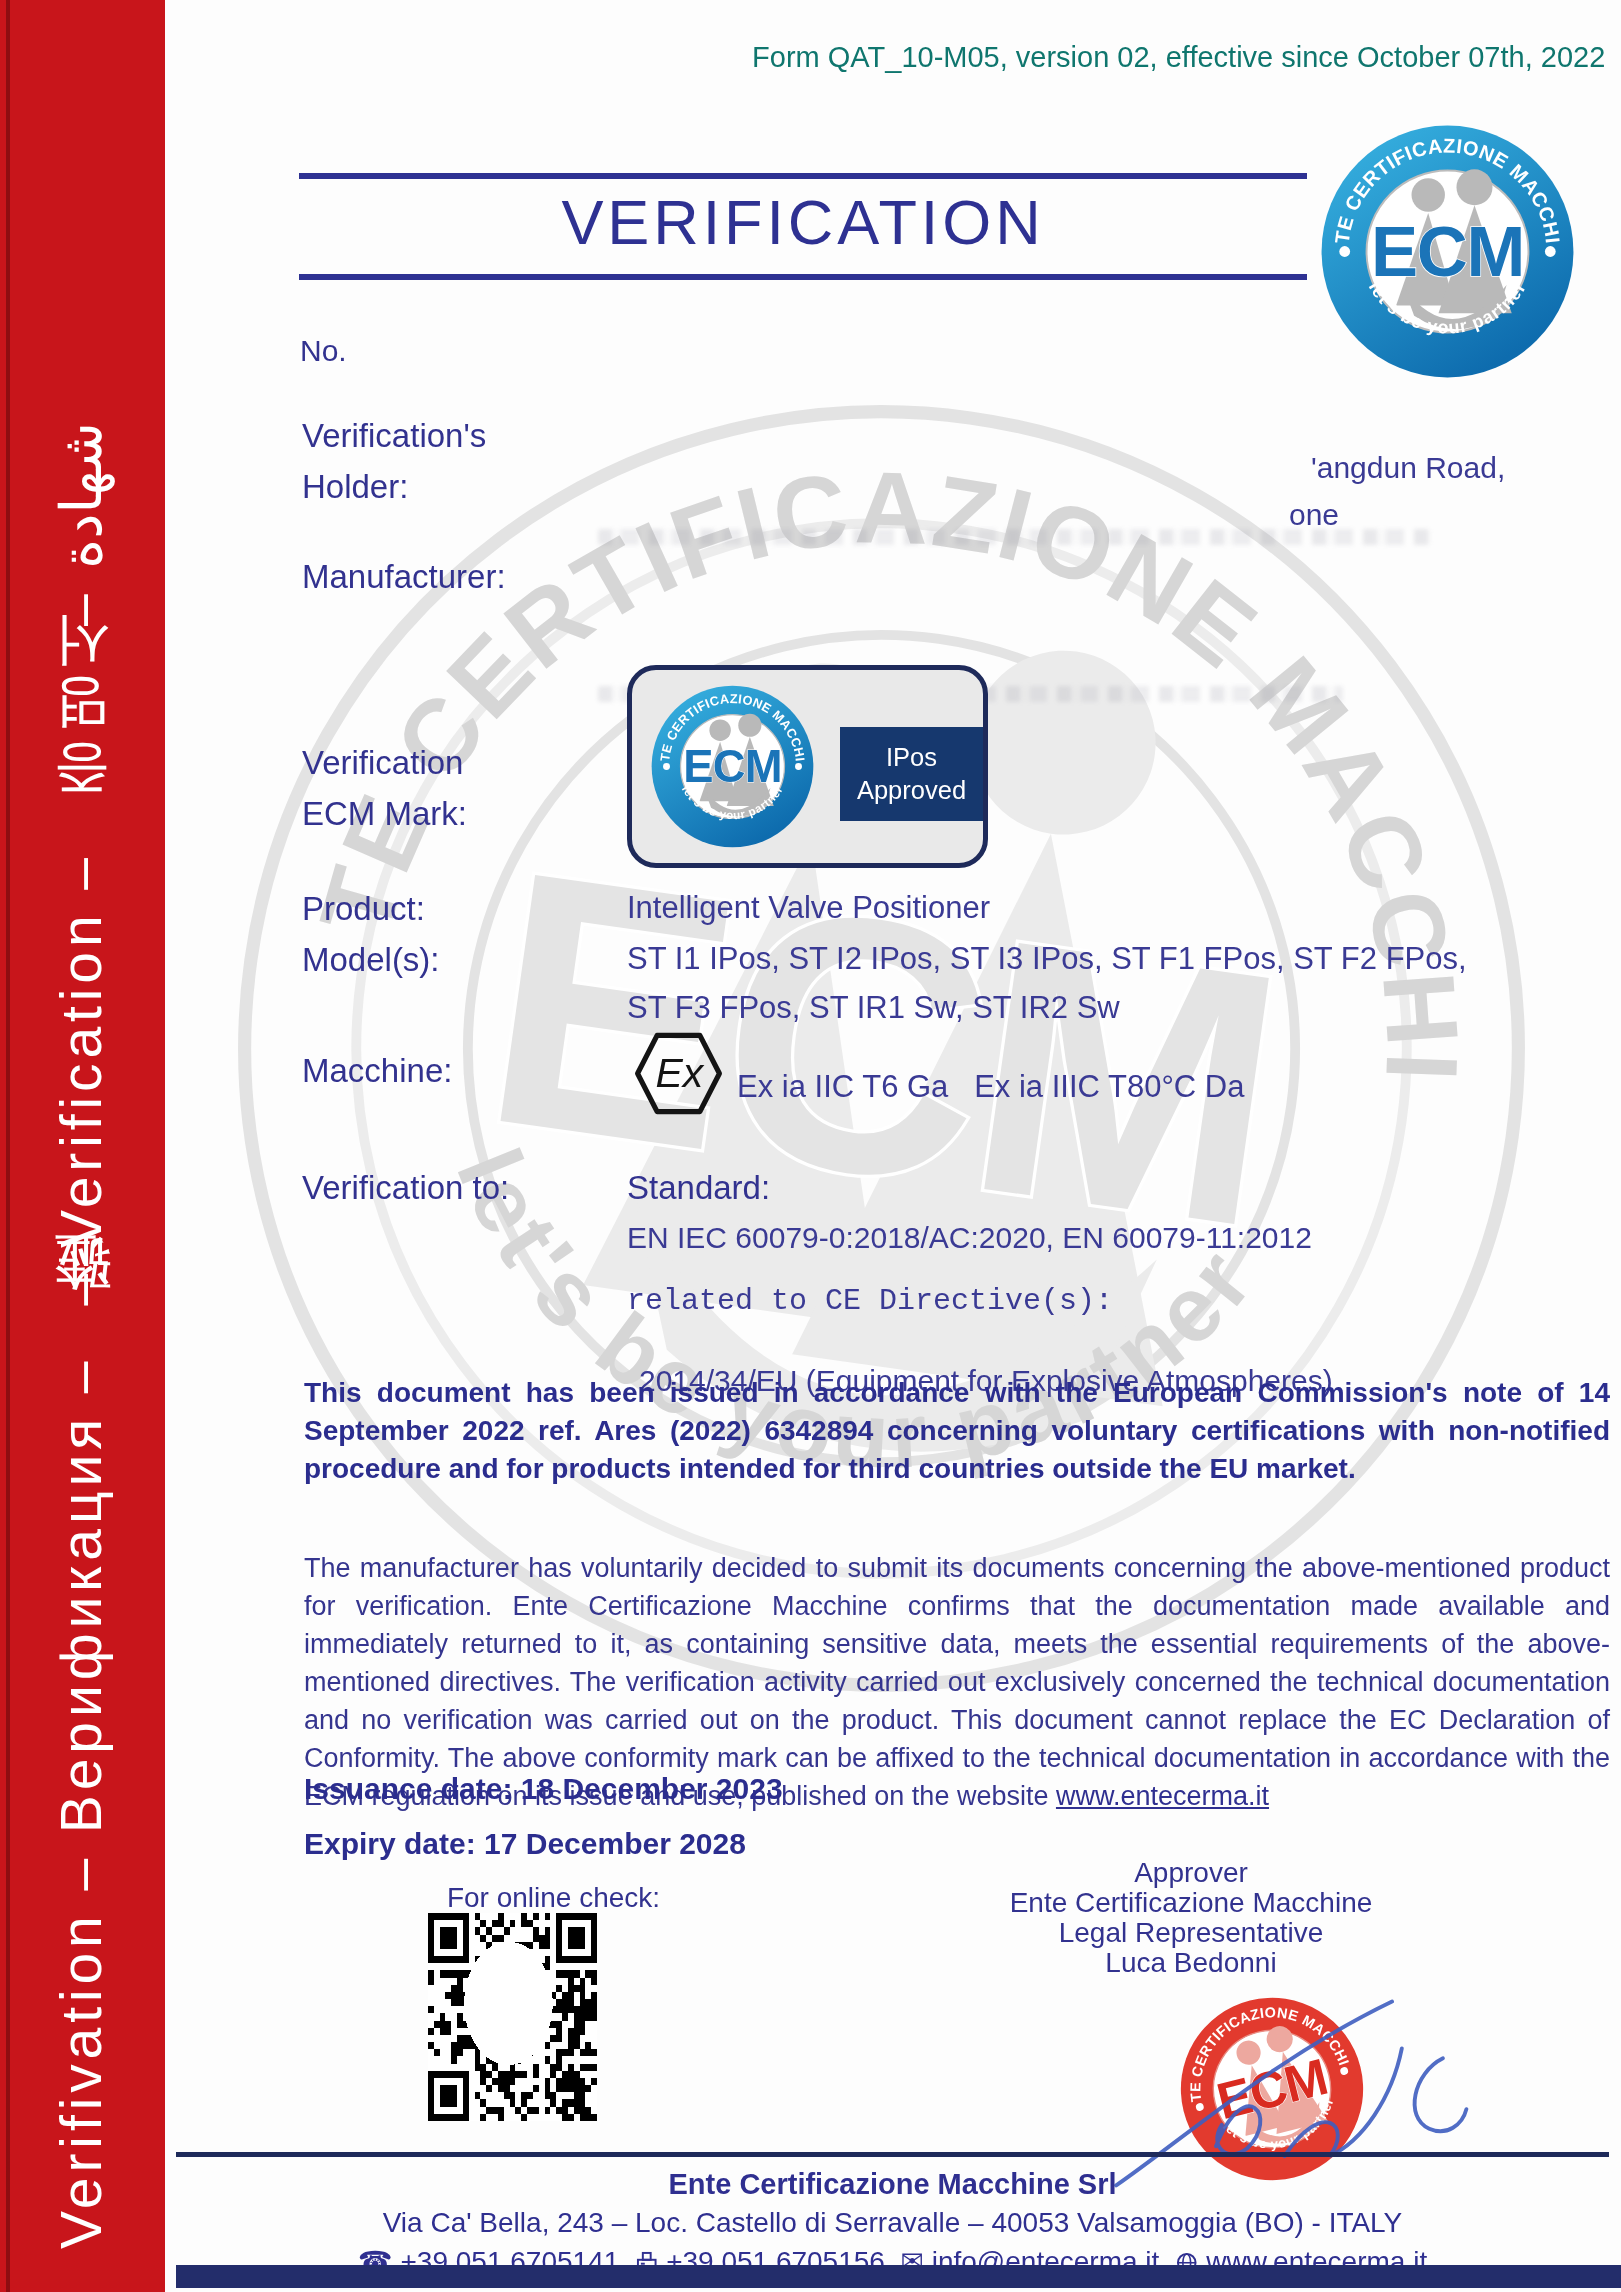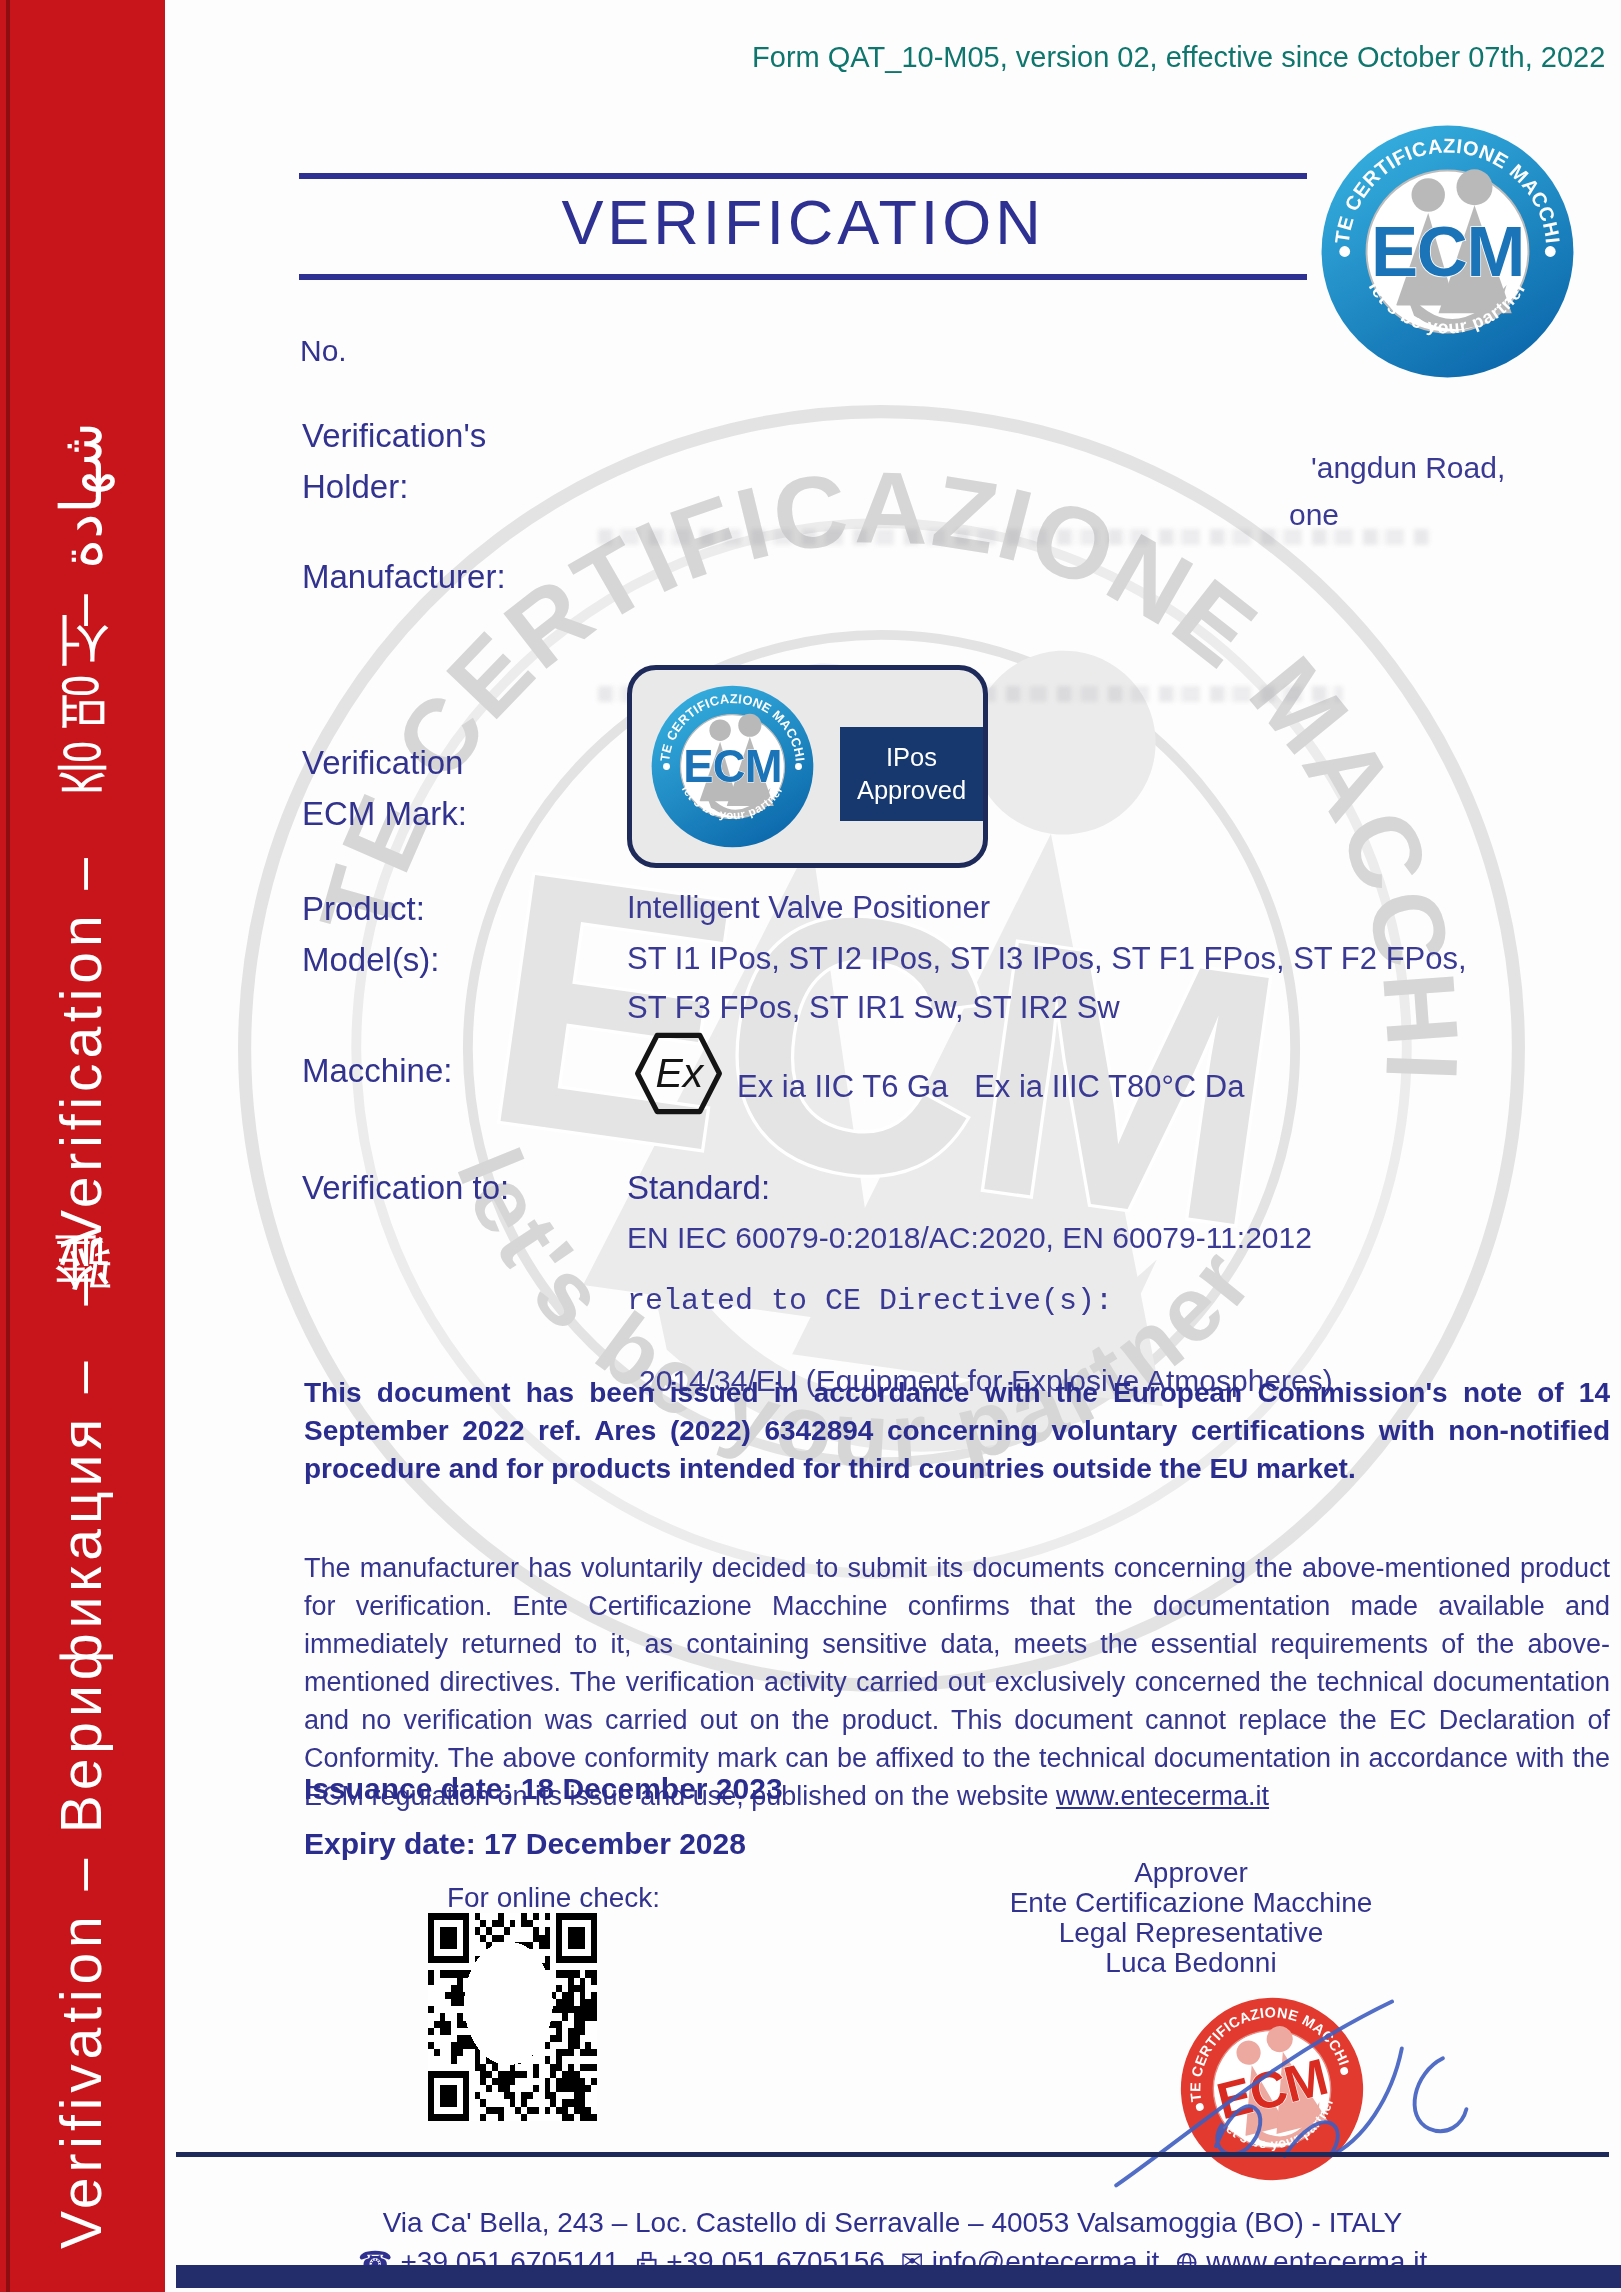--- a/index.html
+++ b/index.html
@@ -517,20 +517,21 @@
   <svg class="abs" style="left:1098px;top:1980px;width:412px;height:225px;" viewBox="0 0 420 230">
     <g fill="none" stroke="#3f5ec0" stroke-width="4" stroke-linecap="round" opacity=".9">
       <path d="M 18,210 C 90,160 180,80 300,22"></path>
       <path d="M 120,170 C 150,95 185,140 152,172 C 132,188 112,170 126,148"></path>
       <path d="M 190,180 C 230,120 260,150 236,180 C 270,165 300,120 310,70"></path>
       <path d="M 352,80 C 322,95 312,140 338,152 C 356,160 372,148 376,132"></path>
     </g>
   </svg>
 
   <div class="footer-line"></div>
+  <div class="footer-text" style="top:2168px;font-size:29px;font-weight:bold;">Ente Certificazione Macchine Srl</div>
   <div class="footer-text" style="top:2207px;font-size:28px;">Via Ca' Bella, 243 – Loc. Castello di Serravalle – 40053 Valsamoggia (BO) - ITALY</div>
   <div class="footer-text" style="top:2245px;font-size:28px;">
     <span class="icon-uni">☎</span>
     <span>+39 051 6705141</span>&nbsp;
     <svg width="23.5" height="23.5" viewBox="0 0 24 24" style="vertical-align:-2.9px;">
       <rect x="3" y="10" width="18" height="10" fill="none" stroke="#2f2f90" stroke-width="2"></rect>
       <rect x="8" y="3" width="8" height="7" fill="none" stroke="#2f2f90" stroke-width="2"></rect>
       <line x1="6" y1="14" x2="10" y2="14" stroke="#2f2f90" stroke-width="2"></line>
     </svg>
     <span>+39 051 6705156</span>&nbsp;

